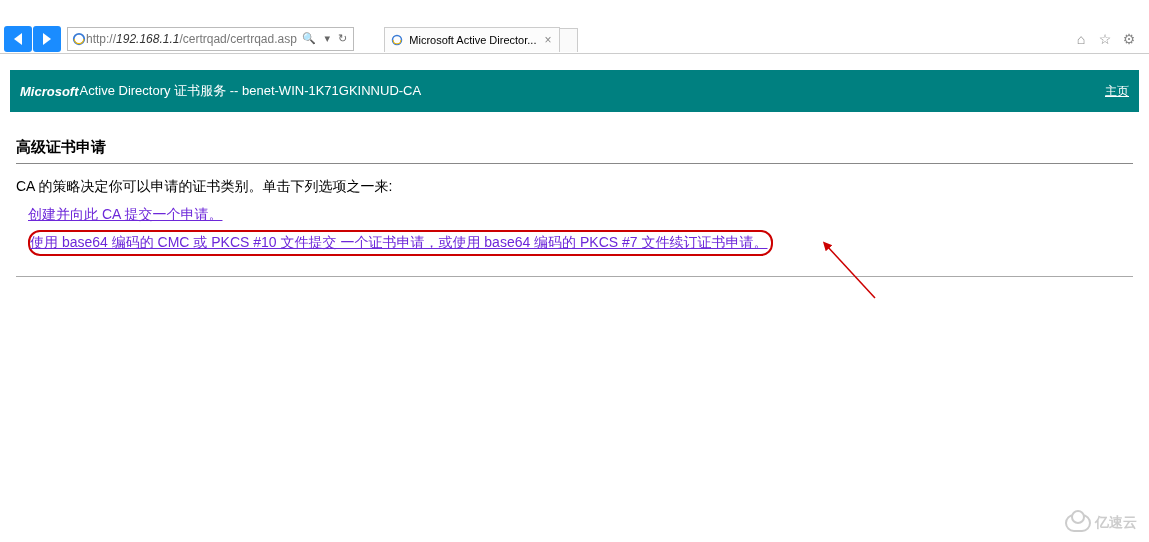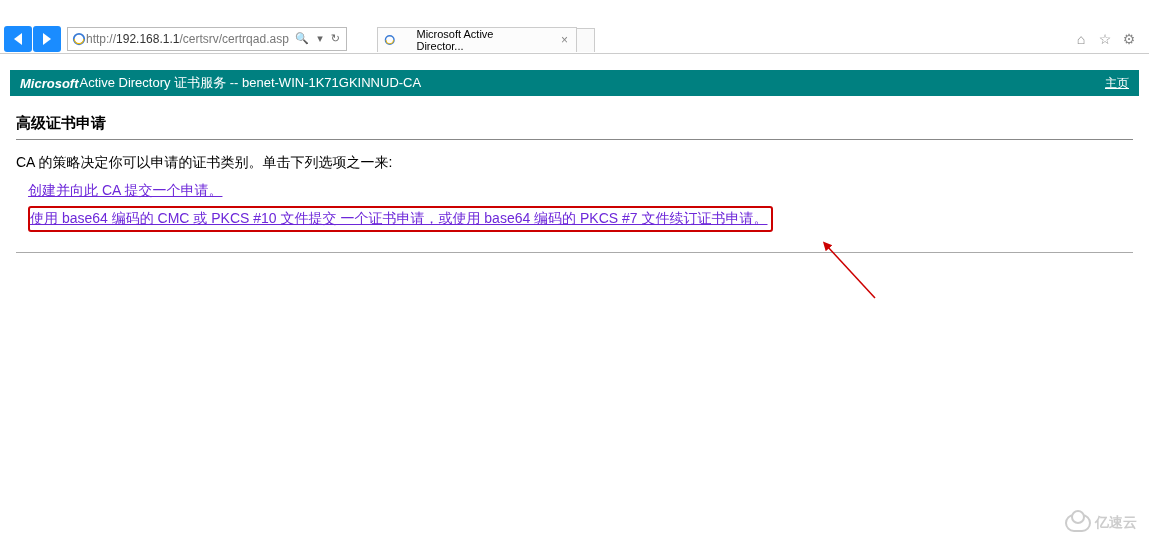--- a/index.html
+++ b/index.html
@@ -8,39 +8,39 @@
     .title-btn { width: 16px; height: 16px; display: flex; align-items: center; justify-content: center; color: #555; font-size: 11px; }
     .nav-area { height: 30px; display: flex; align-items: center; border-bottom: 1px solid #ccc; padding: 0 4px; }
     .nav-btn { width: 28px; height: 26px; border-radius: 3px; display: flex; align-items: center; justify-content: center; }
     .nav-back { background: #1a8cff; color: #fff; }
     .nav-fwd { background: #1a8cff; color: #fff; margin-left: 1px; }
     .arrow-l, .arrow-r { width: 0; height: 0; border-top: 6px solid transparent; border-bottom: 6px solid transparent; }
     .arrow-l { border-right: 8px solid #fff; }
     .arrow-r { border-left: 8px solid #fff; }
     .url-wrap { display: flex; align-items: center; margin-left: 6px; height: 24px; border: 1px solid #bbb; background: #fff; padding: 0 4px; min-width: 280px; }
     .url-text { color: #777; font-size: 12px; flex: 1; }
-    .url-text .host { color: #333; }
+    .url-text .host { color: #333; font-style: italic; }
     .url-tools { display: flex; align-items: center; gap: 4px; margin-left: 4px; color: #666; }
     .url-tools span { font-size: 11px; padding: 0 2px; }
     .tab-bar { display: flex; margin-left: 30px; height: 26px; align-items: flex-end; }
-    .tab { height: 25px; border: 1px solid #ccc; border-bottom: none; background: #fcfcfc; padding: 0 6px; display: flex; align-items: center; gap: 21px; max-width: 200px; font-size: 11px; }
+    .tab { height: 25px; border: 1px solid #ccc; border-bottom: none; background: #fcfcfc; padding: 0 6px; display: flex; align-items: center; gap: 6px; max-width: 200px; font-size: 11px; }
     .tab-new { width: 18px; height: 24px; border: 1px solid #ccc; border-left: none; border-bottom: none; background: #fafafa; }
     .close-x { color: #888; font-size: 12px; padding: 0 2px; }
     .right-icons { margin-left: auto; display: flex; gap: 8px; padding-right: 8px; color: #888; }
     .right-icons .ico { width: 16px; height: 16px; display: flex; align-items: center; justify-content: center; font-size: 14px; }
-    .ms-banner { background: #008080; color: #fff; height: 26px; display: flex; align-items: center; padding: 0 10px; margin: 16px 10px 4px 10px; font-size: 13px; }
+    .ms-banner { background: #008080; color: #fff; height: 42px; display: flex; align-items: center; padding: 0 10px; margin: 16px 10px 12px 10px; font-size: 13px; }
     .ms-banner .brand { font-style: italic; font-weight: bold; margin-right: 1px; }
     .ms-banner .home-link { margin-left: auto; text-decoration: underline; font-size: 12px; }
     .content { padding: 14px 16px; }
     .page-title { font-weight: bold; font-size: 15px; margin-bottom: 4px; }
     .hr { border: none; border-top: 1px solid #888; margin: 6px 0 14px 0; }
     .intro { font-size: 14px; margin-bottom: 10px; }
     .link-list { margin-left: 12px; }
     .link { color: #6d28d9; text-decoration: underline; font-size: 14px; display: inline-block; margin-bottom: 6px; }
-    .boxed { border: 2px solid #cc0000; border-radius: 3px; padding: 2px 3px 2px 0; display: inline-block; }
+    .boxed { border: 2px solid #cc0000; border-radius: 12px; padding: 2px 3px 2px 0; display: inline-block; }
     .hr2 { border: none; border-top: 1px solid #aaa; margin: 20px 0 0 0; }
     .annotation-arrow { position: absolute; left: 815px; top: 238px; pointer-events: none; }
     .watermark { position: absolute; right: 12px; bottom: 10px; display: flex; align-items: flex-start; gap: 4px; color: #ccc; font-size: 14px; font-weight: bold; }
     .watermark .cloud { width: 26px; height: 18px; border: 2px solid #ccc; border-radius: 10px; position: relative; }
     .watermark .cloud:before { content: ""; position: absolute; width: 10px; height: 10px; border: 2px solid #ccc; border-radius: 50%; top: -6px; left: 4px; background: #fff; }
     .ie-svg { display: inline-block; vertical-align: middle; }
   </style>
 </head>
 <body>
 
@@ -60,21 +60,21 @@
   <div class="nav-btn nav-fwd">
       <div class="arrow-r"></div>
     </div>
 
   <div class="url-wrap">
     <svg class="ie-svg" width="14" height="14" viewBox="0 0 24 24">
         <circle cx="12" cy="12" r="9" fill="none" stroke="#3a7bd5" stroke-width="3"></circle>
         <path d="M4 12 A8 8 0 0 0 20 12" fill="none" stroke="#f5b800" stroke-width="2"></path>
       </svg>
     <span class="url-text">
-      <span>http://</span><span class="host">192.168.1.1</span><span>/certsrv/certrqad.asp</span>
+      <span>http://</span><span class="host">192.168.1.1</span><span>/certrqad/certrqad.asp</span>
     </span>
     <div class="url-tools">
       <span>🔍</span>
       <span>▾</span>
       <span>↻</span>
     </div>
   </div>
 
   <div class="tab-bar">
     <div class="tab">

